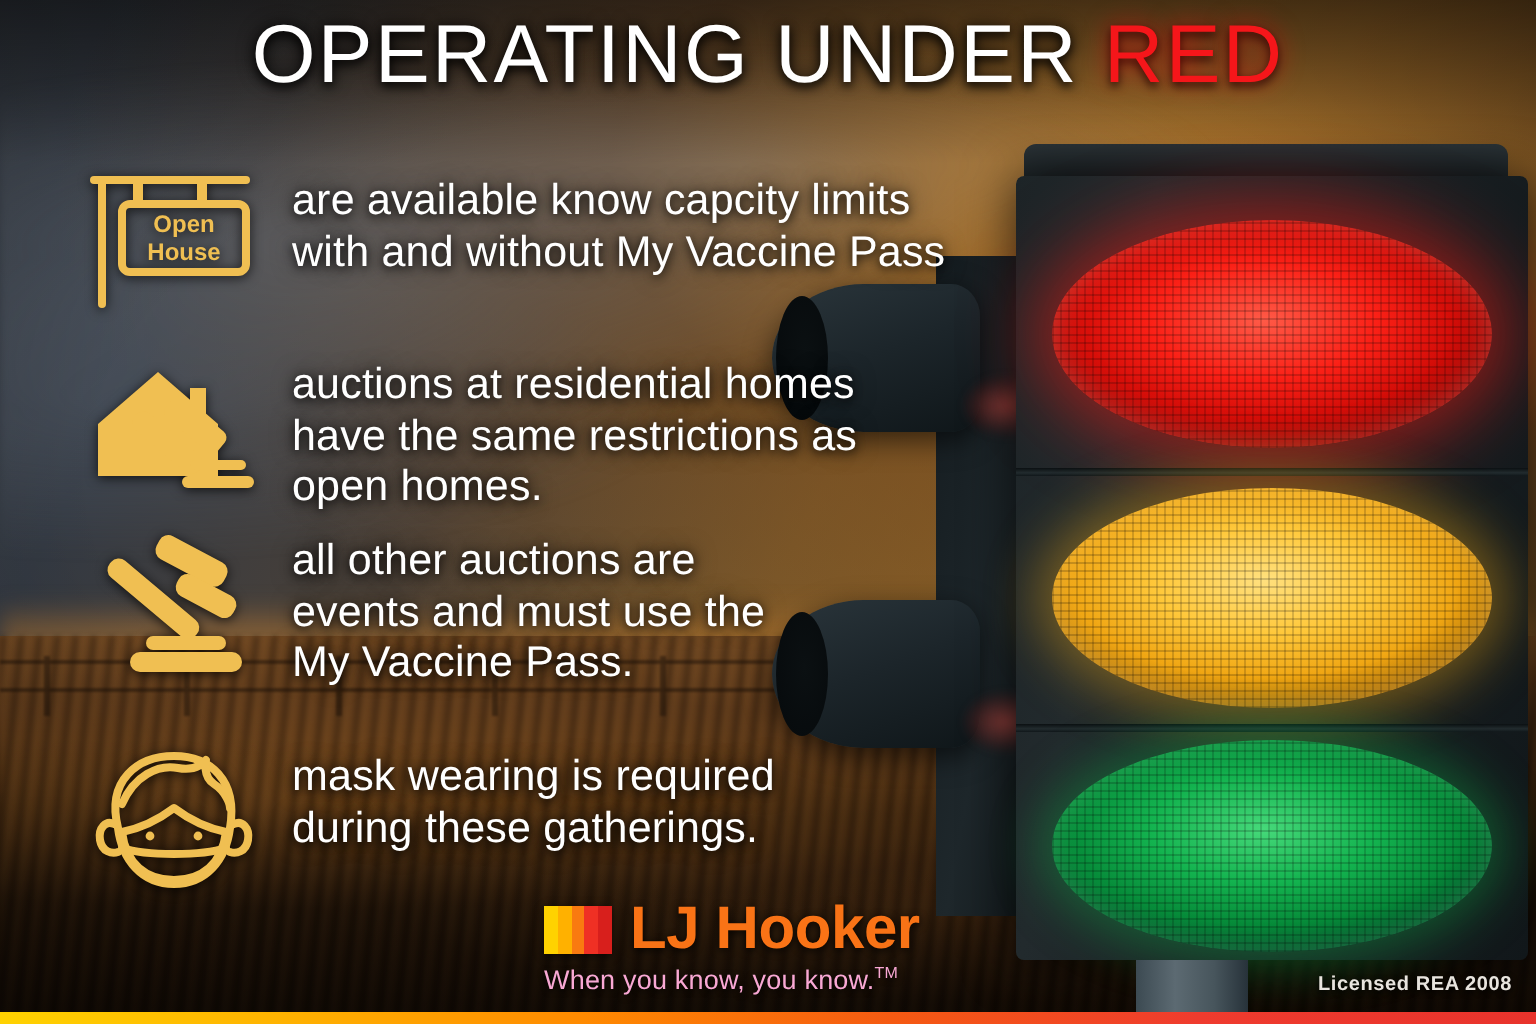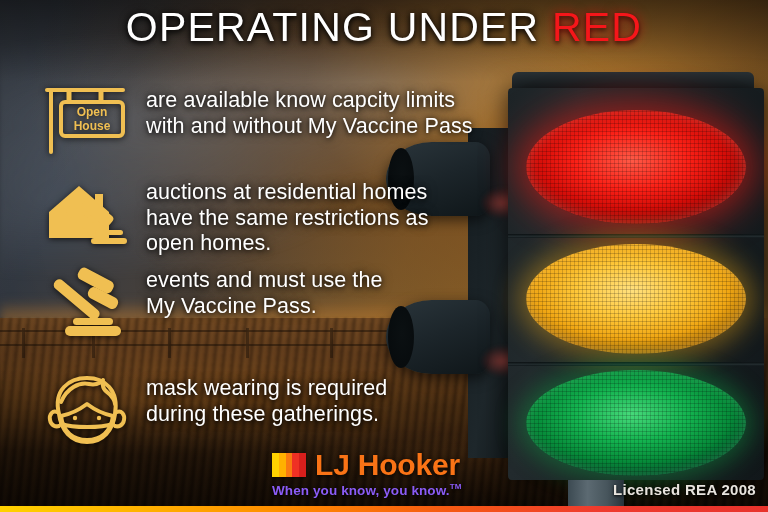--- a/index.html
+++ b/index.html
@@ -213,35 +213,35 @@
   .brand-name {
     color: #f97316;
     font-size: 30px;
     font-weight: bold;
     letter-spacing: -0.2px;
     line-height: 30px;
     text-shadow: 0 1px 4px rgba(0,0,0,0.85);
   }
   .brand-tagline {
     margin-top: 2px;
-    color: #8b5cf6;
+    color: #f9a8d4;
     font-size: 13.5px;
-    font-weight: bold;
+    font-weight: normal;
     letter-spacing: .1px;
     text-shadow: 0 1px 3px rgba(0,0,0,0.85);
     white-space: nowrap;
   }
   .brand-tagline sup { font-size: 8px; vertical-align: super; }
 
   
   .license {
     position: absolute;
     right: 12px; bottom: 14px;
     color: #e8e4de;
-    font-size: 15px;
+    font-size: 10px;
     font-weight: bold;
     letter-spacing: .3px;
     text-shadow: 0 1px 3px rgba(0,0,0,0.9);
   }
 
   
   .bottom-bar {
     position: absolute; left: 0; right: 0; bottom: 0; height: 6px;
     background: linear-gradient(90deg, #ffd200 0%, #ffb300 18%, #ff8a00 38%, #f55a12 58%, #ef3b2e 78%, #e8332c 100%);
   }
@@ -341,20 +341,21 @@
     <div class="icon-cell">
       <svg width="96" height="76" viewBox="0 0 96 76" fill="#f0bf52">
         <rect x="38" y="10" width="38" height="13" rx="5" transform="rotate(28 57 16)"></rect>
         <rect x="48" y="28" width="32" height="12" rx="5" transform="rotate(28 64 34)"></rect>
         <rect x="10" y="30" width="56" height="11" rx="5" transform="rotate(40 38 35)"></rect>
         <rect x="26" y="62" width="56" height="10" rx="5"></rect>
         <rect x="34" y="54" width="40" height="7" rx="3.5"></rect>
       </svg>
     </div>
     <div class="text-cell">
+      <div>all other auctions are</div>
       <div>events and must use the</div>
       <div>My Vaccine Pass.</div>
     </div>
   </div>
 
   <div class="row row-4">
     <div class="icon-cell">
       <svg width="92" height="78" viewBox="0 0 92 78" fill="none" stroke="#f0bf52" stroke-width="4" stroke-linecap="round" stroke-linejoin="round">
         <path d="M18 42 C12 18 28 6 46 6 C64 6 78 18 74 42 C72 58 62 70 46 70 C30 70 20 58 18 42 Z"></path>
         <path d="M20 30 C26 16 38 10 48 12 C58 14 62 8 62 8 C62 8 60 16 66 20 C72 24 74 30 74 32"></path>

